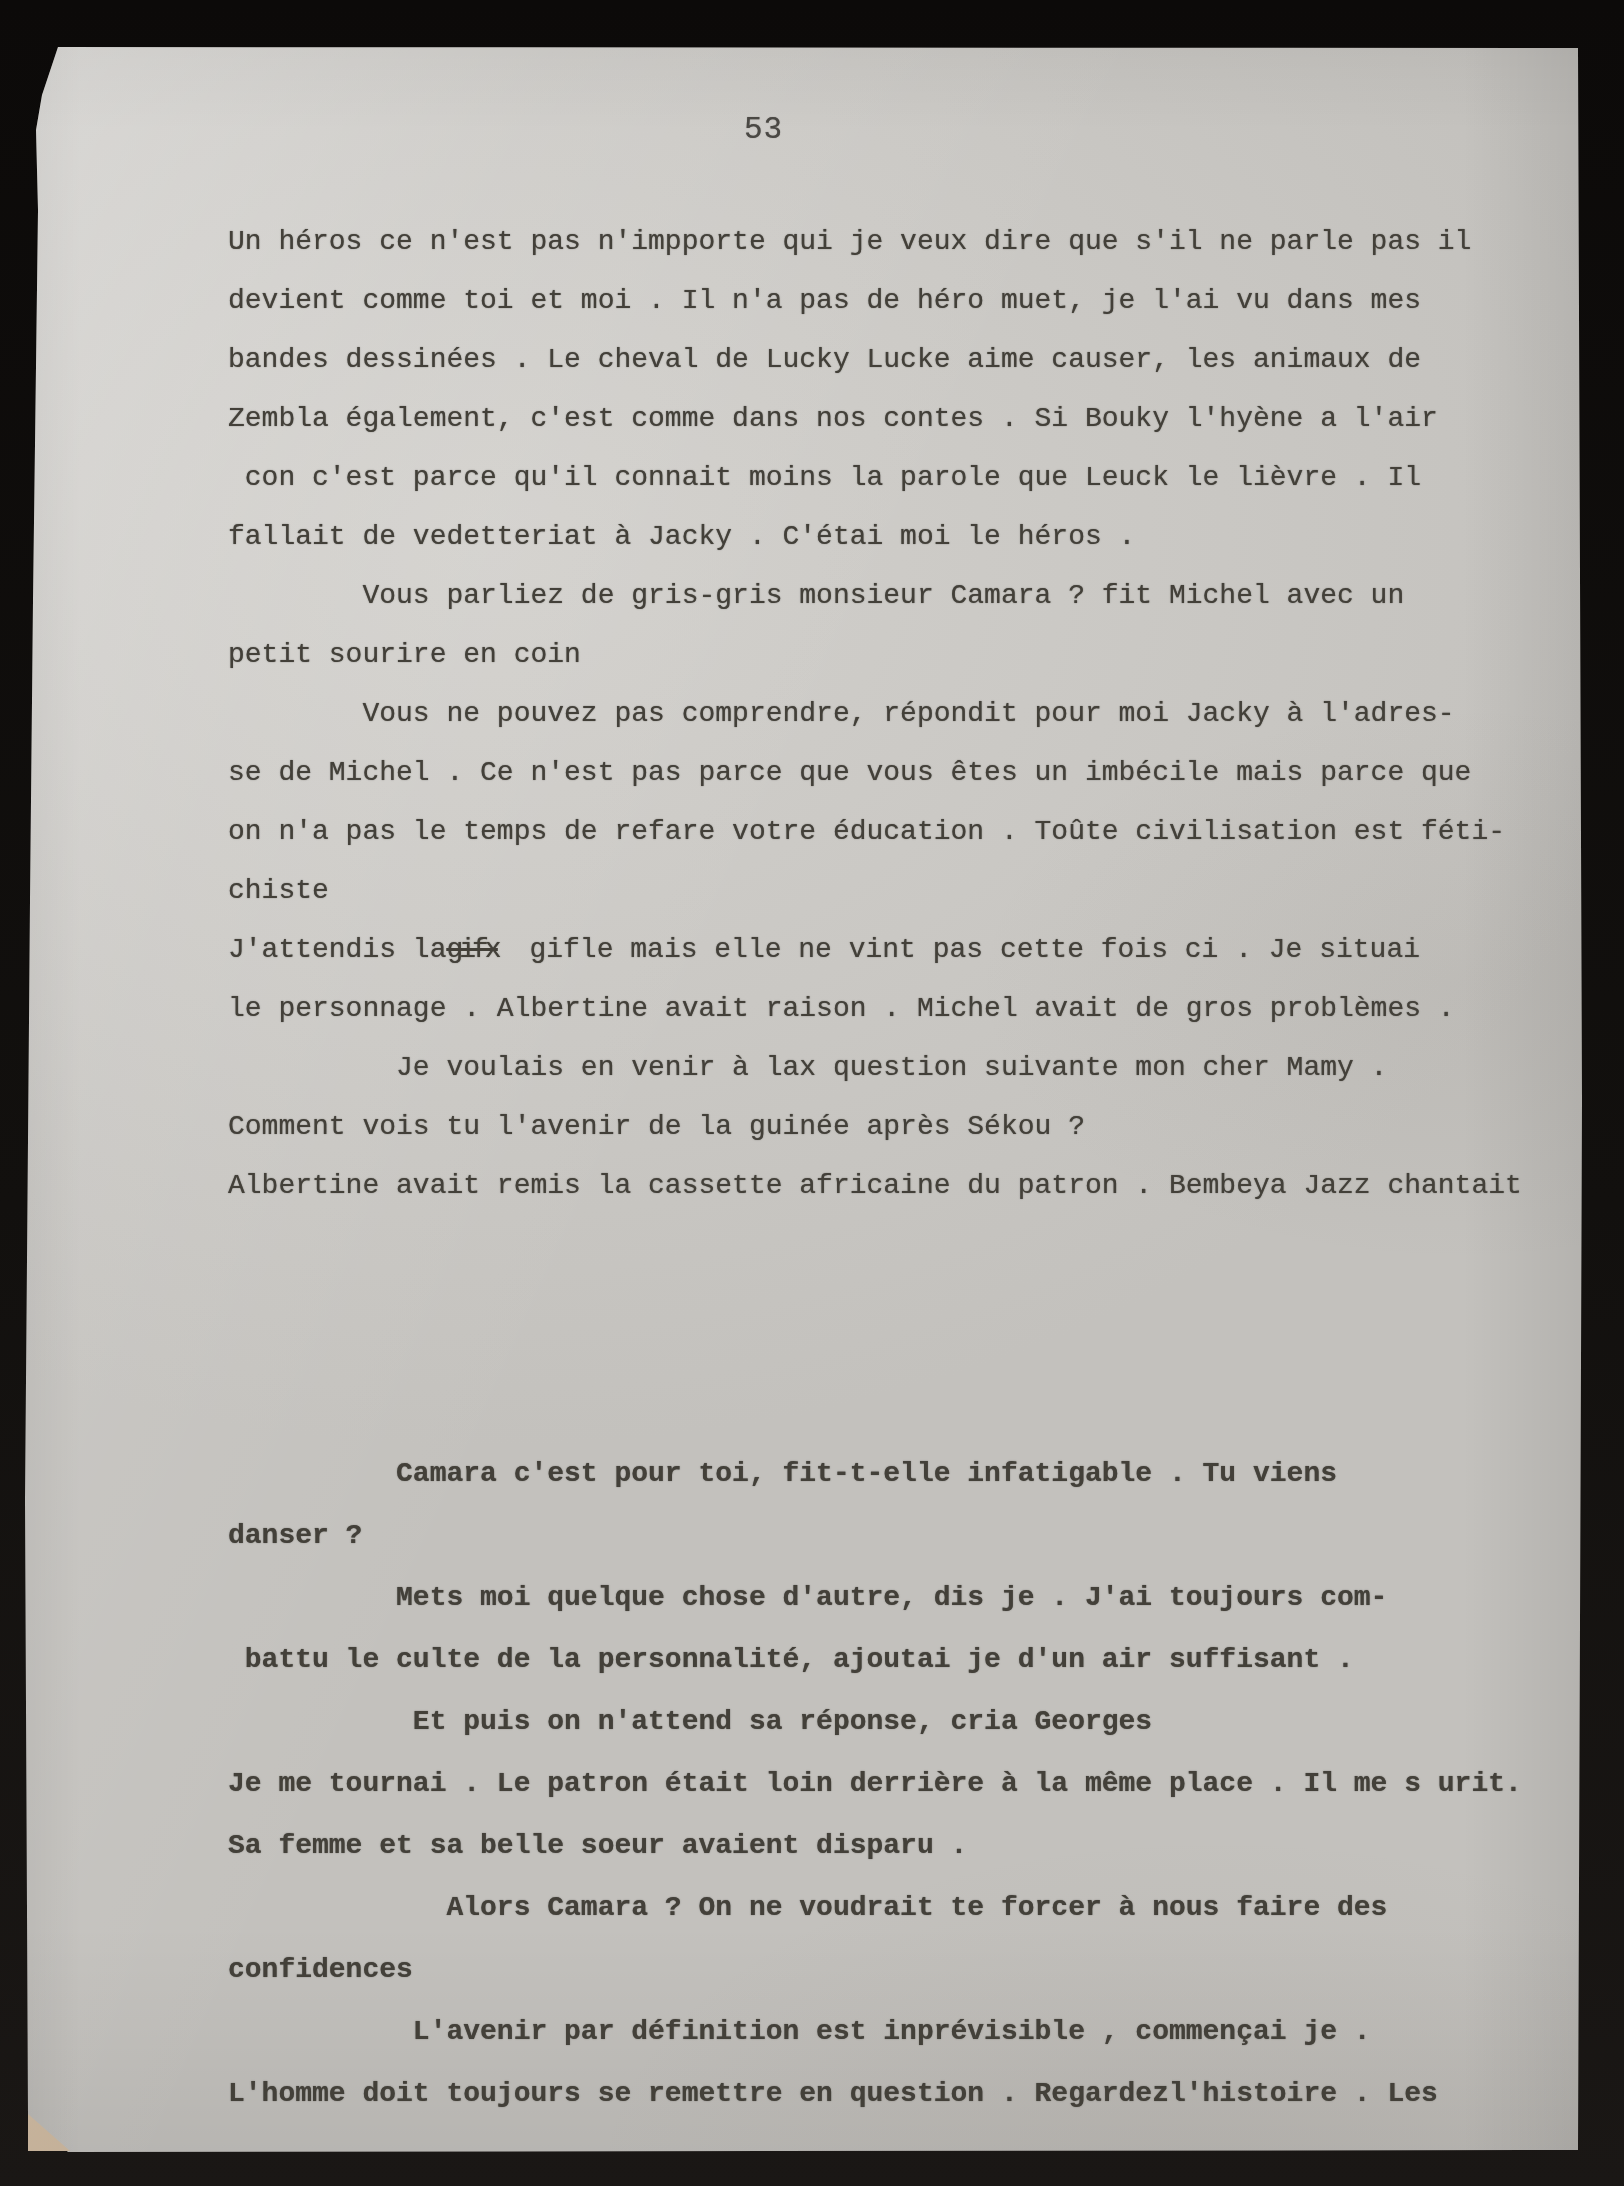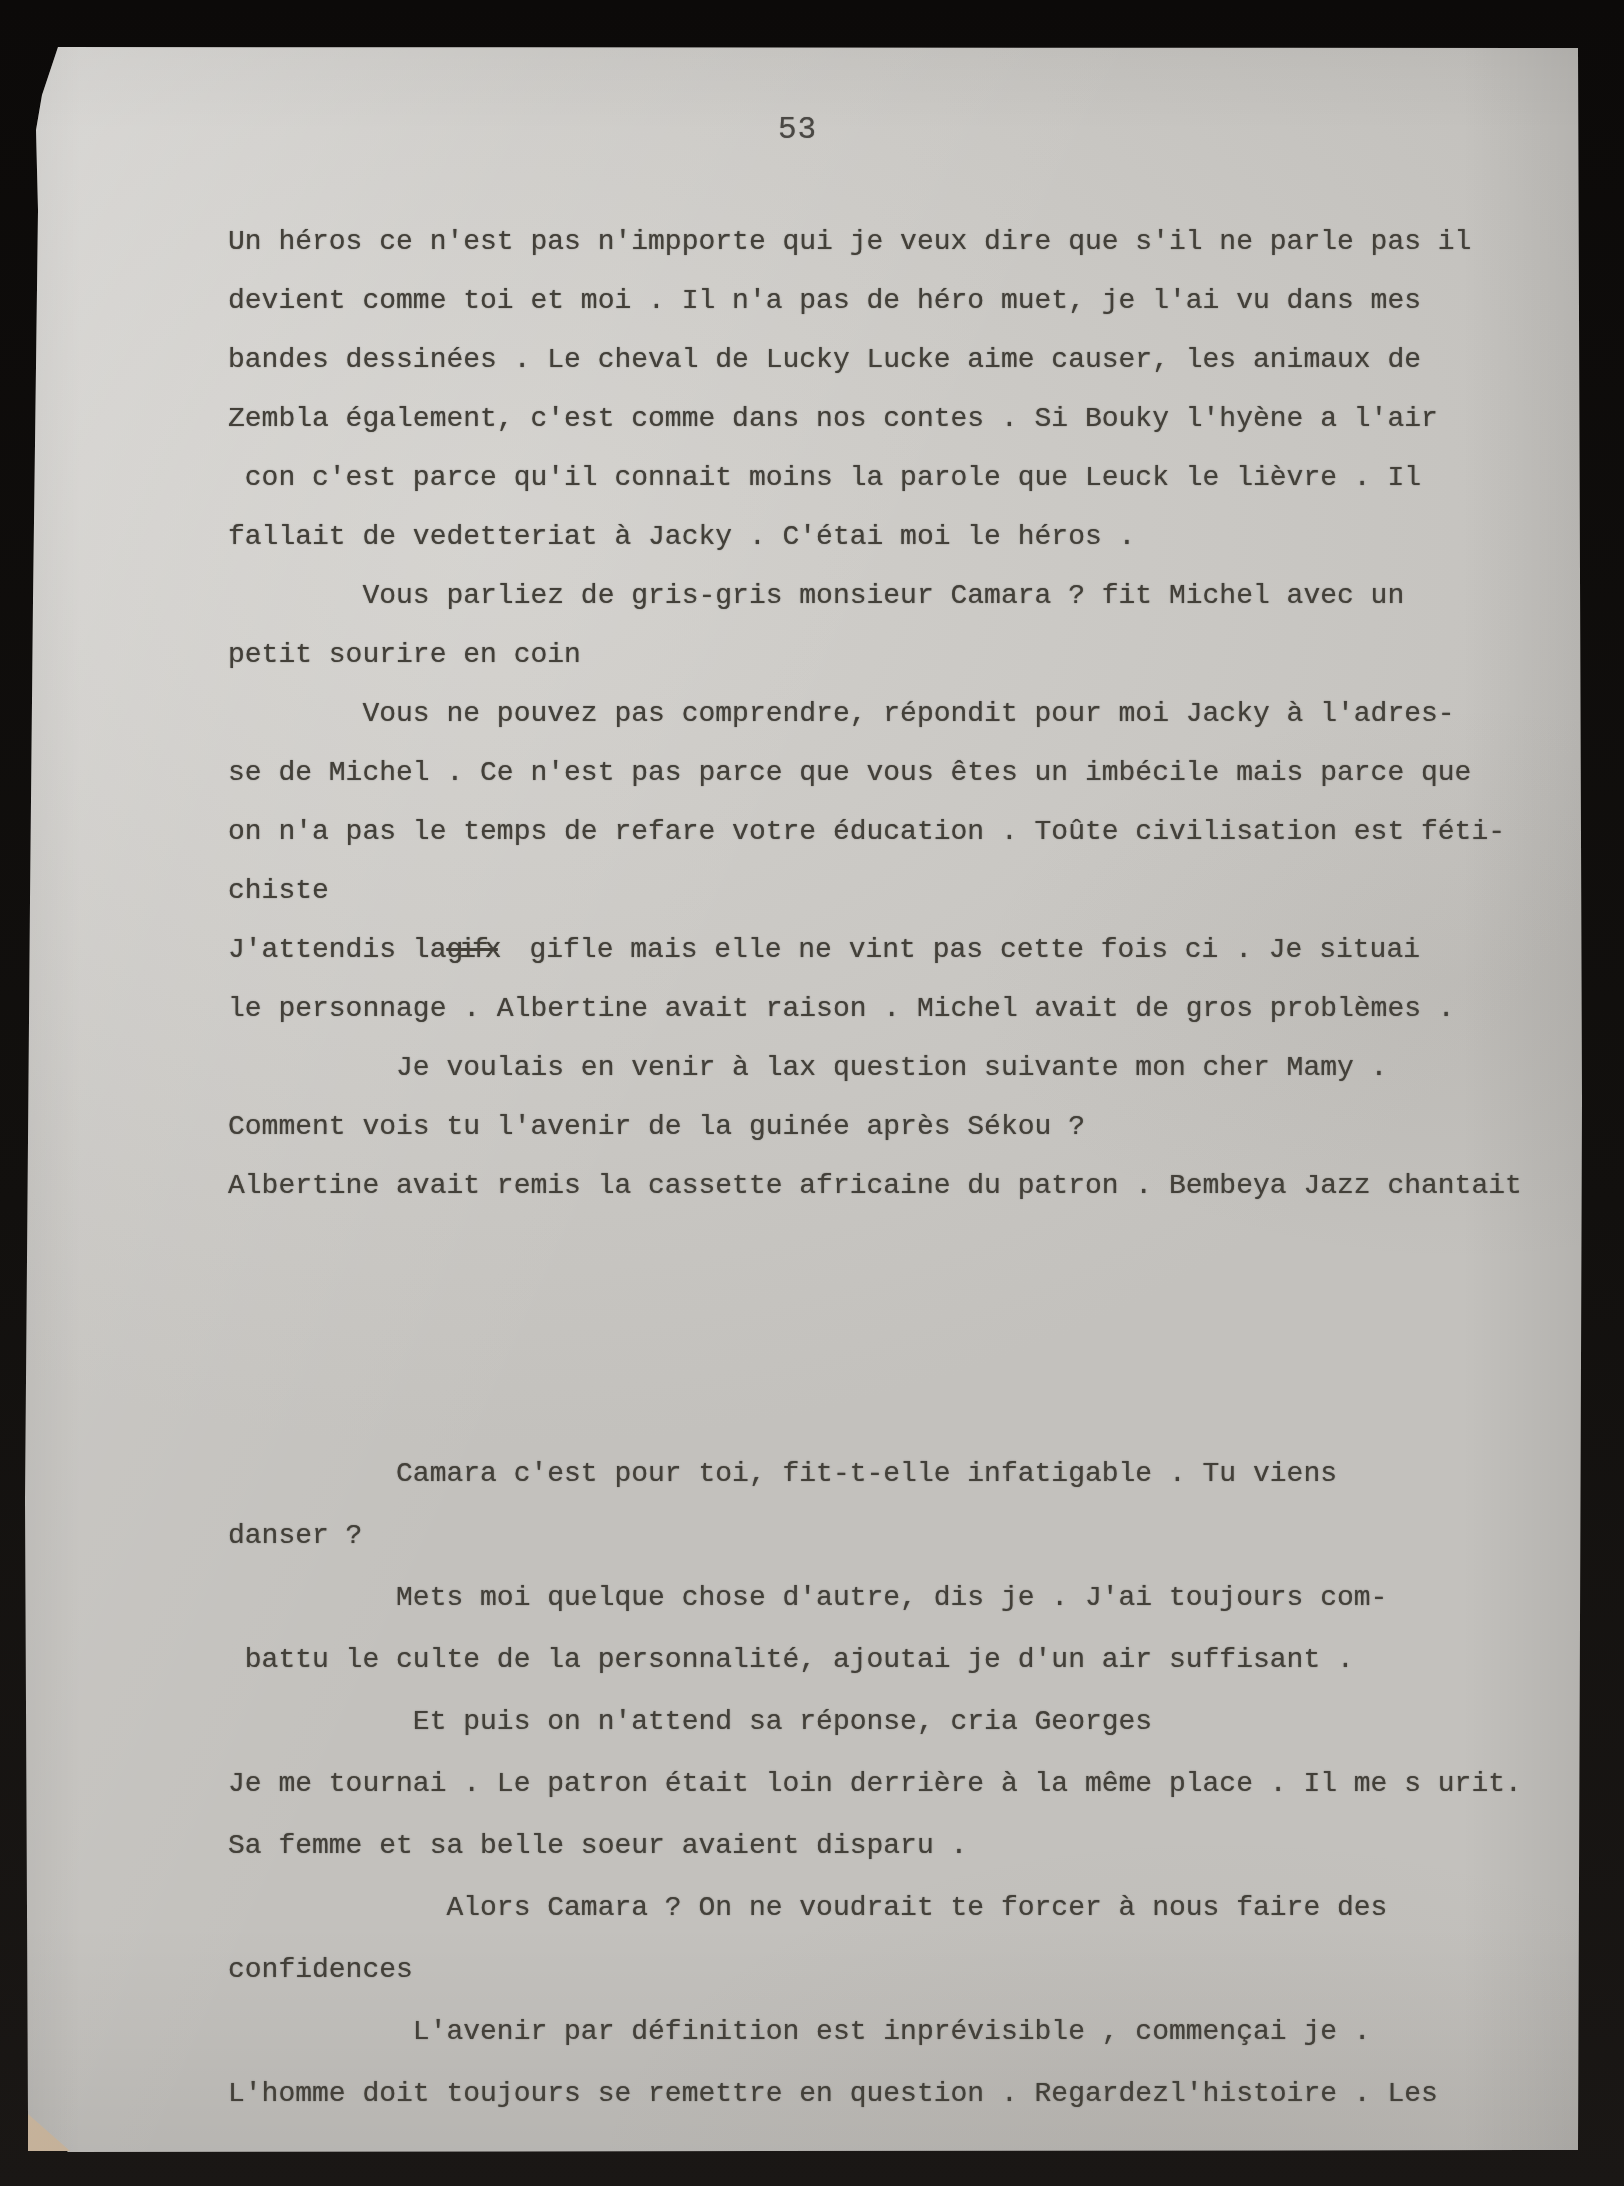--- a/index.html
+++ b/index.html
@@ -29,35 +29,35 @@
       radial-gradient(900px 500px at 75% 100%, rgba(120,110,100,0.10), rgba(0,0,0,0) 70%),
       radial-gradient(700px 400px at 90% 45%, rgba(110,105,98,0.08), rgba(0,0,0,0) 70%);
     pointer-events:none;
   }
   .fold{
     position:absolute;left:0;top:0;width:1624px;height:2186px;
     background:linear-gradient(135deg,#d9cfc0 0%,#c4b098 60%,#a89377 100%);
     clip-path:polygon(28px 2114px, 70px 2151px, 28px 2151px);
   }
   .pageno{
-    position:absolute;left:778px;top:112px;
+    position:absolute;left:744px;top:112px;
     font-size:31px;color:#4a4844;
     text-shadow:0 0 1px rgba(70,68,64,0.65);
     letter-spacing:1px;
   }
   .tblock{
     position:absolute;left:228px;
     font-size:28px;color:#434039;
     text-shadow:0 0 1.2px rgba(62,60,56,0.75);
     white-space:pre;
   }
   .block-a{top:212px;}
   .block-a .line{height:59px;line-height:59px;}
   .block-b{top:1443px;}
-  .block-b .line{height:62px;line-height:62px;}
+  .block-b .line{height:62px;line-height:62px;font-weight:bold;}
   .strike{
     text-decoration:line-through;
     text-decoration-thickness:2.5px;
     letter-spacing:-4px;
     margin-right:15px;
   }
 </style>
 </head>
 <body>
 

